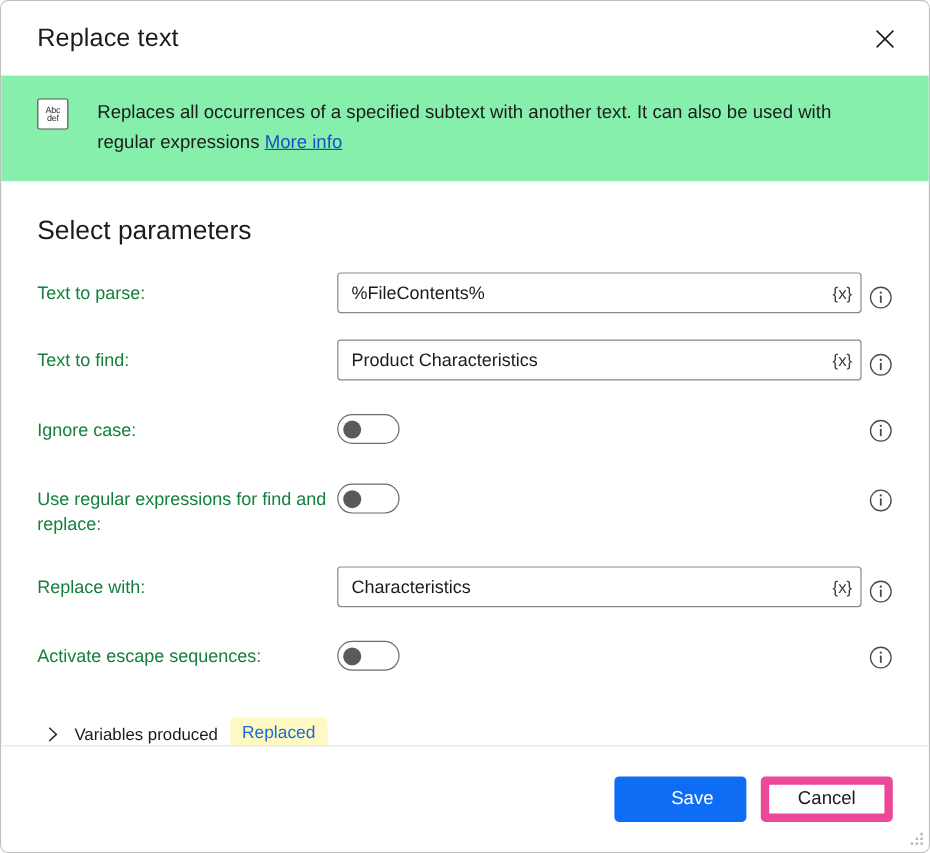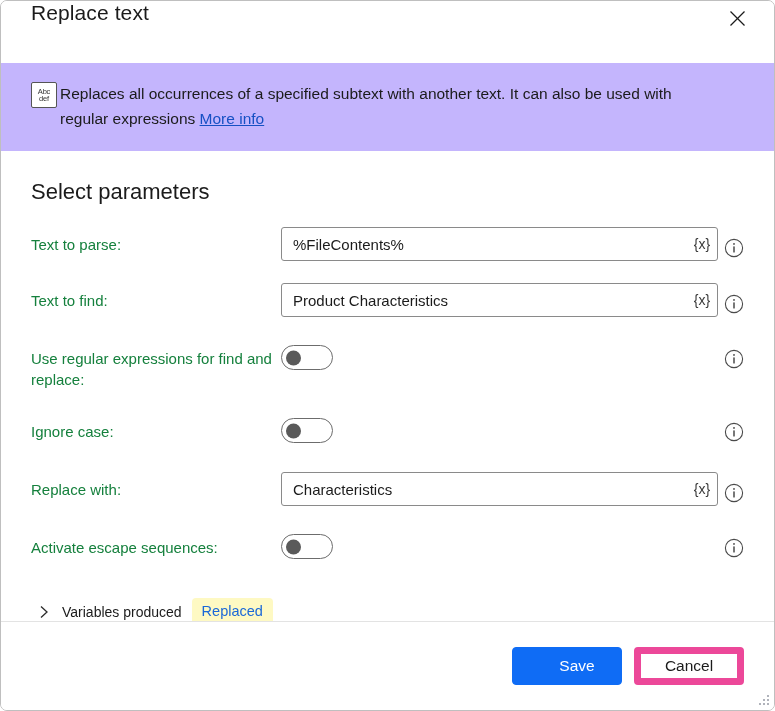--- a/index.html
+++ b/index.html
@@ -23,20 +23,21 @@
     overflow: hidden;
     display: flex;
     flex-direction: column;
   }
 
   
   .titlebar {
     height: 62px;
     flex: 0 0 62px;
     display: flex;
+    align-items: center;
     padding: 0 18px 0 30px;
     background: #ffffff;
   }
   .title-text {
     font-size: 21px;
     color: #1b1b1b;
     font-weight: 400;
     letter-spacing: 0.1px;
     flex: 1 1 auto;
   }
@@ -46,25 +47,25 @@
     display: flex;
     align-items: center;
     justify-content: center;
     cursor: pointer;
     border-radius: 3px;
   }
   .close-btn svg { display: block; }
 
   
   .banner {
-    background: #c4b5fd;
+    background: #86efac;
     padding: 18px 30px 20px 30px;
     display: flex;
     align-items: flex-start;
-    gap: 3px;
+    gap: 24px;
     flex: 0 0 auto;
     min-height: 80px;
     box-sizing: border-box;
   }
   .banner-icon {
     flex: 0 0 auto;
     width: 26px;
     height: 26px;
     margin-top: 1px;
   }
@@ -338,37 +339,37 @@
           <svg width="20" height="20" viewBox="0 0 20 20">
             <circle cx="10" cy="10" r="8.6" fill="none" stroke="#4a4a4a" stroke-width="1.1"></circle>
             <circle cx="10" cy="5.9" r="0.95" fill="#4a4a4a"></circle>
             <rect x="9.25" y="8.3" width="1.5" height="6.2" rx="0.6" fill="#4a4a4a"></rect>
           </svg>
         </div>
       </div>
     </div>
 
     <div class="row tight">
-      <div class="row-label">Use regular expressions for find and replace:</div>
+      <div class="row-label">Ignore case:</div>
       <div class="control">
         <div class="toggle">
           <div class="knob"></div>
         </div>
         <div class="info-icon">
           <svg width="20" height="20" viewBox="0 0 20 20">
             <circle cx="10" cy="10" r="8.6" fill="none" stroke="#4a4a4a" stroke-width="1.1"></circle>
             <circle cx="10" cy="5.9" r="0.95" fill="#4a4a4a"></circle>
             <rect x="9.25" y="8.3" width="1.5" height="6.2" rx="0.6" fill="#4a4a4a"></rect>
           </svg>
         </div>
       </div>
     </div>
 
     <div class="row tight">
-      <div class="row-label">Ignore case:</div>
+      <div class="row-label">Use regular expressions for find and replace:</div>
       <div class="control">
         <div class="toggle">
           <div class="knob"></div>
         </div>
         <div class="info-icon">
           <svg width="20" height="20" viewBox="0 0 20 20">
             <circle cx="10" cy="10" r="8.6" fill="none" stroke="#4a4a4a" stroke-width="1.1"></circle>
             <circle cx="10" cy="5.9" r="0.95" fill="#4a4a4a"></circle>
             <rect x="9.25" y="8.3" width="1.5" height="6.2" rx="0.6" fill="#4a4a4a"></rect>
           </svg>

